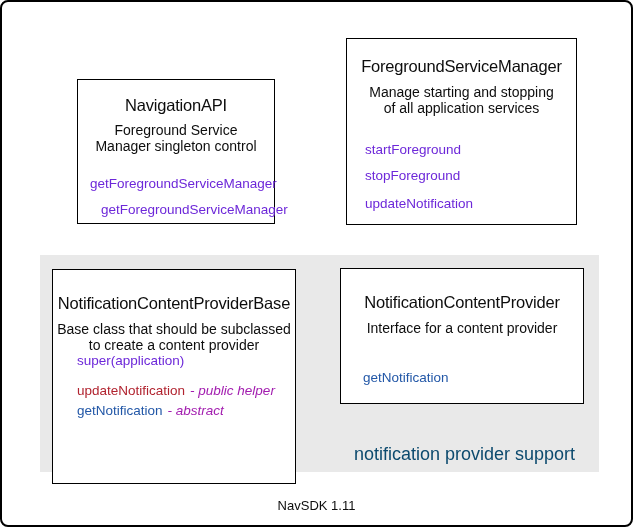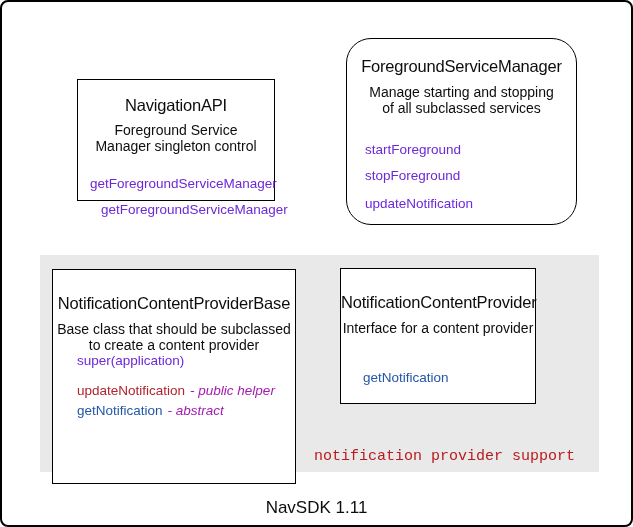--- a/index.html
+++ b/index.html
@@ -24,24 +24,24 @@
     height: 217px;
     background: #e9e9e9;
   }
 
   .box {
     position: absolute;
     box-sizing: border-box;
     background: #ffffff;
     border: 1.5px solid #000000;
   }
-  .box-a { left: 75px;  top: 77px;  width: 198px; height: 122px; padding-top: 15px; }
-  .box-b { left: 344px; top: 36px;  width: 231px; height: 187px; padding-top: 17px; border-radius: 25px; }
+  .box-a { left: 75px;  top: 77px;  width: 198px; height: 145px; padding-top: 15px; }
+  .box-b { left: 344px; top: 36px;  width: 231px; height: 187px; padding-top: 17px; }
   .box-c { left: 50px;  top: 267px; width: 244px; height: 215px; padding-top: 23px; }
-  .box-d { left: 338px; top: 266px; width: 196px; height: 136px; padding-top: 23px; }
+  .box-d { left: 338px; top: 266px; width: 244px; height: 136px; padding-top: 23px; }
 
   .box-title {
     text-align: center;
     font-size: 16.5px;
     line-height: 20px;
     white-space: nowrap;
     letter-spacing: -0.2px;
   }
   .box-desc {
     text-align: center;
@@ -73,32 +73,31 @@
 
   .green { color: #6d28d9; }
   .red   { color: #b1232f; }
   .blue  { color: #2257a7; }
   .suffix { color: #a21caf; margin-left: 5px; font-style: italic; }
 
   .panel-caption {
     position: absolute;
     right: 24px;
     bottom: 7px;
-    font-size: 15px;
-    color: #b91c1c;
-    font-family: Liberation Mono, monospace;
+    font-size: 18px;
+    color: #0c4a6e;
   }
 
   .footer-label {
     position: absolute;
     left: 0;
     top: 496px;
     width: 100%;
     text-align: center;
-    font-size: 17px;
+    font-size: 13px;
     color: #0d0d0d;
   }
 </style>
 </head>
 <body>
 
 <div class="frame">
 
   <div class="panel">
     <div class="panel-caption">notification provider support</div>
@@ -111,21 +110,21 @@
       <div>Manager singleton control</div>
     </div>
     <div class="method m1 green">getForegroundServiceManager</div>
     <div class="method m2 green">getForegroundServiceManager</div>
   </div>
 
   <div class="box box-b">
     <div class="box-title">ForegroundServiceManager</div>
     <div class="box-desc">
       <div>Manage starting and stopping</div>
-      <div>of all subclassed services</div>
+      <div>of all application services</div>
     </div>
     <div class="method m1 green">startForeground</div>
     <div class="method m2 green">stopForeground</div>
     <div class="method m3 green">updateNotification</div>
   </div>
 
   <div class="box box-c">
     <div class="box-title">NotificationContentProviderBase</div>
     <div class="box-desc">
       <div>Base class that should be subclassed</div>

